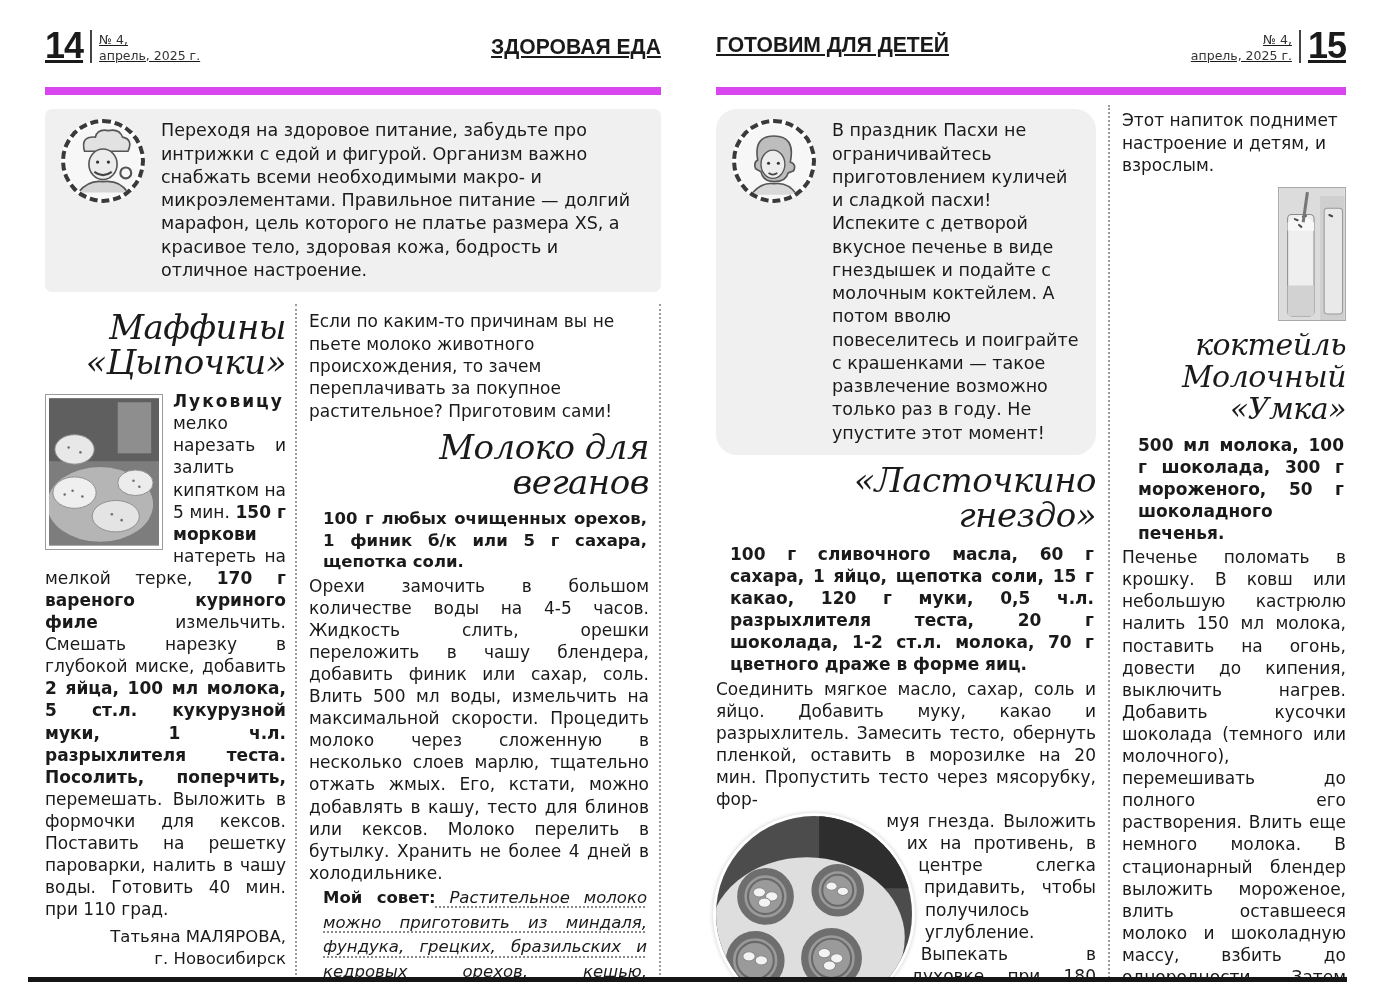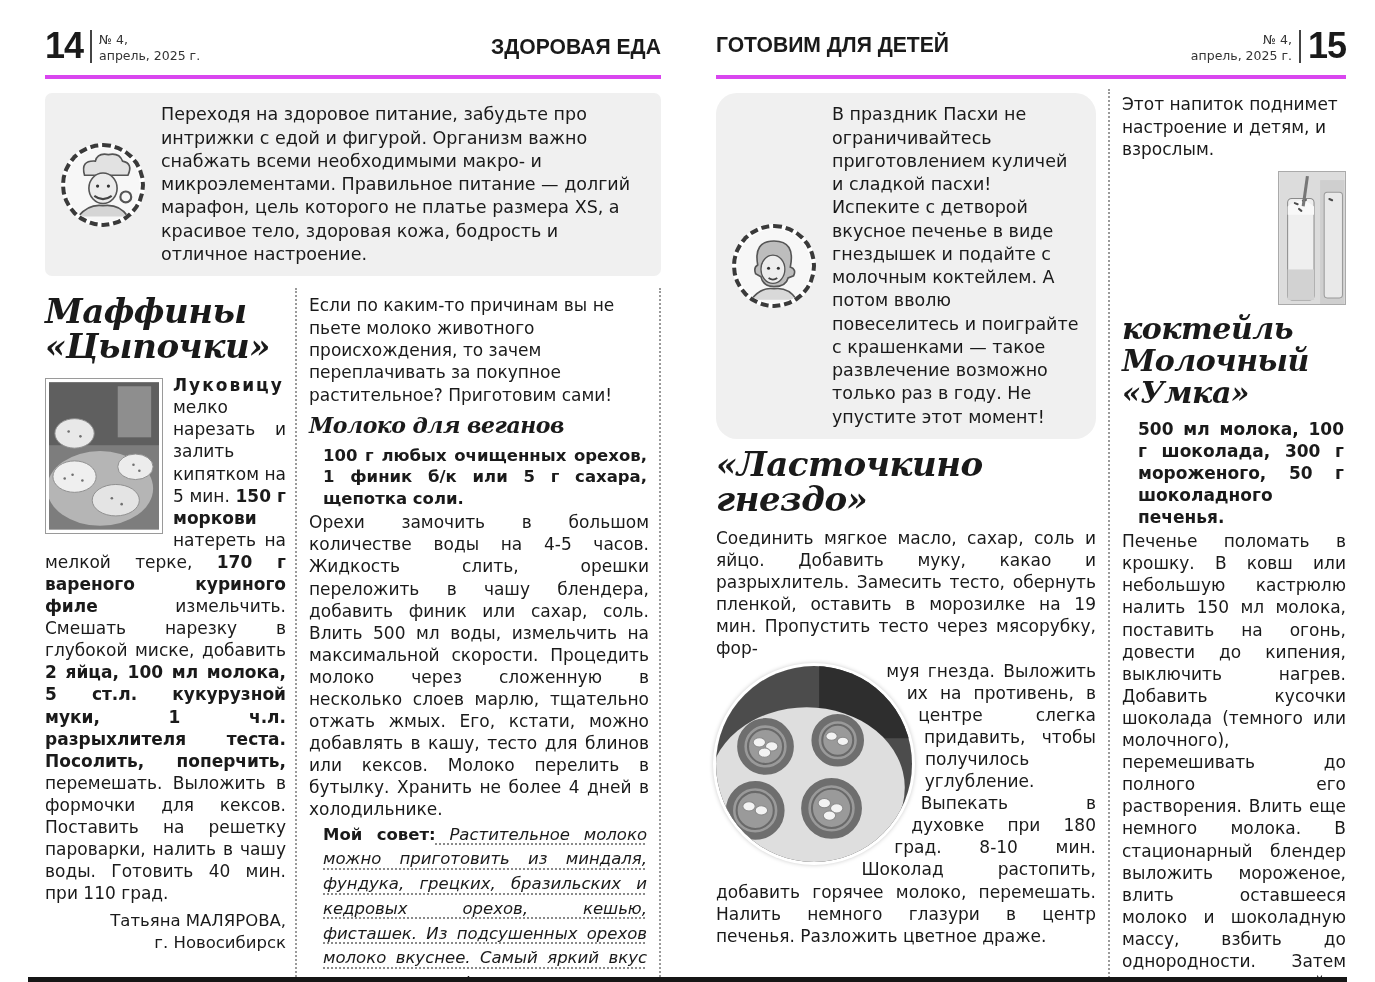--- a/index.html
+++ b/index.html
@@ -5,41 +5,41 @@
   html,body{margin:0;padding:0;background:#e9e9e9;}
   #sheet{
     position:relative;width:1375px;height:982px;background:#ffffff;
     font-family:"DejaVu Sans","Liberation Sans",sans-serif;color:#1a1a1a;
     overflow:hidden;margin:0 auto;
   }
   
   .page{position:absolute;top:30px;}
   .page-left{left:45px;width:616px;}
   .page-right{left:716px;width:630px;}
-  .hdr{display:flex;align-items:flex-start;border-bottom:4px solid #d946ef;padding-bottom:12px;}
+  .hdr{display:flex;align-items:flex-start;border-bottom:8px solid #d946ef;padding-bottom:24px;text-decoration:underline;}
   .pageno{font-family:"Liberation Sans",sans-serif;font-weight:900;font-size:36px;line-height:0.9;letter-spacing:-1px;}
   .issue{font-size:12.5px;color:#333;line-height:1.25;padding:2px 0 0 7px;border-left:2px solid #444;margin-left:7px;}
   .issue.right{border-left:none;border-right:2px solid #444;margin:0 7px 0 0;padding:2px 7px 0 0;text-align:right;}
   .section-title{font-family:"Liberation Sans",sans-serif;font-weight:900;font-size:22px;letter-spacing:0;margin-top:4px;transform:scaleX(.96);transform-origin:right;}
   .hdr .grow{flex:1;}
   
-  .introbox{margin-top:14px;background:#f0f0f0;border-radius:7px;padding:10px 16px;display:flex;gap:16px;align-items:center;}
+  .introbox{margin-top:14px;background:#f0f0f0;border-radius:7px;padding:10px 16px;display:flex;gap:16px;}
   .introbox p{margin:0;font-size:17.5px;line-height:1.33;}
   .avatar{width:76px;height:76px;flex-shrink:0;border-radius:50%;border:4px dashed #3a3a3a;background:#fff;overflow:hidden;display:flex;align-items:center;justify-content:center;}
   
   .cols{display:flex;margin-top:12px;}
   .col1{width:250px;padding-right:9px;box-sizing:border-box;}
   .col2{flex:1;border-left:2px dotted #9a9a9a;border-right:2px dotted #9a9a9a;padding:2px 10px 4px 12px;}
   .rcols{display:flex;margin-top:10px;}
   .rmain{width:392px;padding-right:12px;box-sizing:border-box;}
   .rside{flex:1;border-left:2px dotted #9a9a9a;padding-left:12px;}
   
-  .title-serif{font-family:"DejaVu Serif","Liberation Serif",serif;font-style:italic;font-weight:700;line-height:1.03;margin:6px 0 10px;letter-spacing:-0.5px;}
+  .title-serif{font-family:"DejaVu Serif","Liberation Serif",serif;font-style:italic;font-weight:400;line-height:1.03;margin:6px 0 10px;letter-spacing:-0.5px;text-align:right;}
   .t-muffins{font-size:34px;}
-  .t-milk{font-size:22px;margin:4px 0 8px;}
+  .t-milk{font-size:34px;margin:4px 0 8px;}
   .t-nest{font-size:34px;margin:8px 0 10px;}
   .t-shake{font-size:30px;line-height:1.08;margin:4px 0 8px;}
   .bodytext{font-size:17px;line-height:1.3;text-align:justify;margin:0;}
   .rmain .bodytext,.rside .bodytext{font-size:17px;}
   .b{font-weight:700;}
   .b-first{font-weight:700;letter-spacing:2px;}
   .ingredients{font-weight:700;font-size:16.5px;line-height:1.3;text-align:justify;margin:0 2px 2px 14px;}
   .rmain .ingredients,.rside .ingredients{font-size:17px;}
   .kicker{font-size:17px;line-height:1.32;margin:4px 0 8px;}
   .author{text-align:right;font-size:16.5px;line-height:1.3;margin:6px 0 0;}
@@ -168,21 +168,22 @@
               <circle cx="30" cy="37" r="1.4" fill="#333"></circle>
                 <circle cx="39" cy="37" r="1.4" fill="#333"></circle>
               <path d="M30 46 q4 3 8 0" stroke="#444" stroke-width="1.6" fill="none"></path>
               <path d="M14 66 q9 -12 21 -10 q13 -2 21 10" fill="#d9d9d9" stroke="#555" stroke-width="1.5"></path>
             </svg>
           </div>
           <p>В праздник Пасхи не ограничивайтесь приготовлением куличей и сладкой пасхи! Испеките с детворой вкусное печенье в виде гнездышек и подайте с молочным коктейлем. А потом вволю повеселитесь и поиграйте с крашенками — такое развлечение возможно только раз в году. Не упустите этот момент!</p>
         </div>
 
         <div class="title-serif t-nest">«Ласточкино гнездо»</div>
-        <p class="bodytext">Соединить мягкое масло, сахар, соль и яйцо. Добавить муку, какао и разрыхлитель. Замесить тесто, обернуть пленкой, оставить в морозилке на 19 мин. Пропустить тесто через мясорубку, фор-</p>
+        <p class="ingredients">100 г сливочного масла, 60 г сахара, 1 яйцо, щепотка соли, 15 г какао, 120 г муки, 0,5 ч.л. разрыхлителя теста, 20 г шоколада, 1-2 ст.л. молока, 70 г цветного драже в форме яиц.</p>
+        <p class="bodytext">Соединить мягкое масло, сахар, соль и яйцо. Добавить муку, какао и разрыхлитель. Замесить тесто, обернуть пленкой, оставить в морозилке на 20 мин. Пропустить тесто через мясорубку, фор-</p>
         <div class="bodytext clearfix">
           <div class="nest-photo">
             <svg viewBox="0 0 190 190" aria-hidden="true">
               <rect width="190" height="190" fill="#4c4c4c"></rect>
               <rect x="100" y="0" width="90" height="70" fill="#2e2e2e"></rect>
               <ellipse cx="88" cy="118" rx="95" ry="78" fill="#dedede"></ellipse>
               <g stroke="#6e6e6e" stroke-width="7" fill="#9a9a9a">
                 <circle cx="48" cy="78" r="24"></circle>
                 <circle cx="118" cy="72" r="22"></circle>
                 <circle cx="38" cy="140" r="25"></circle>

